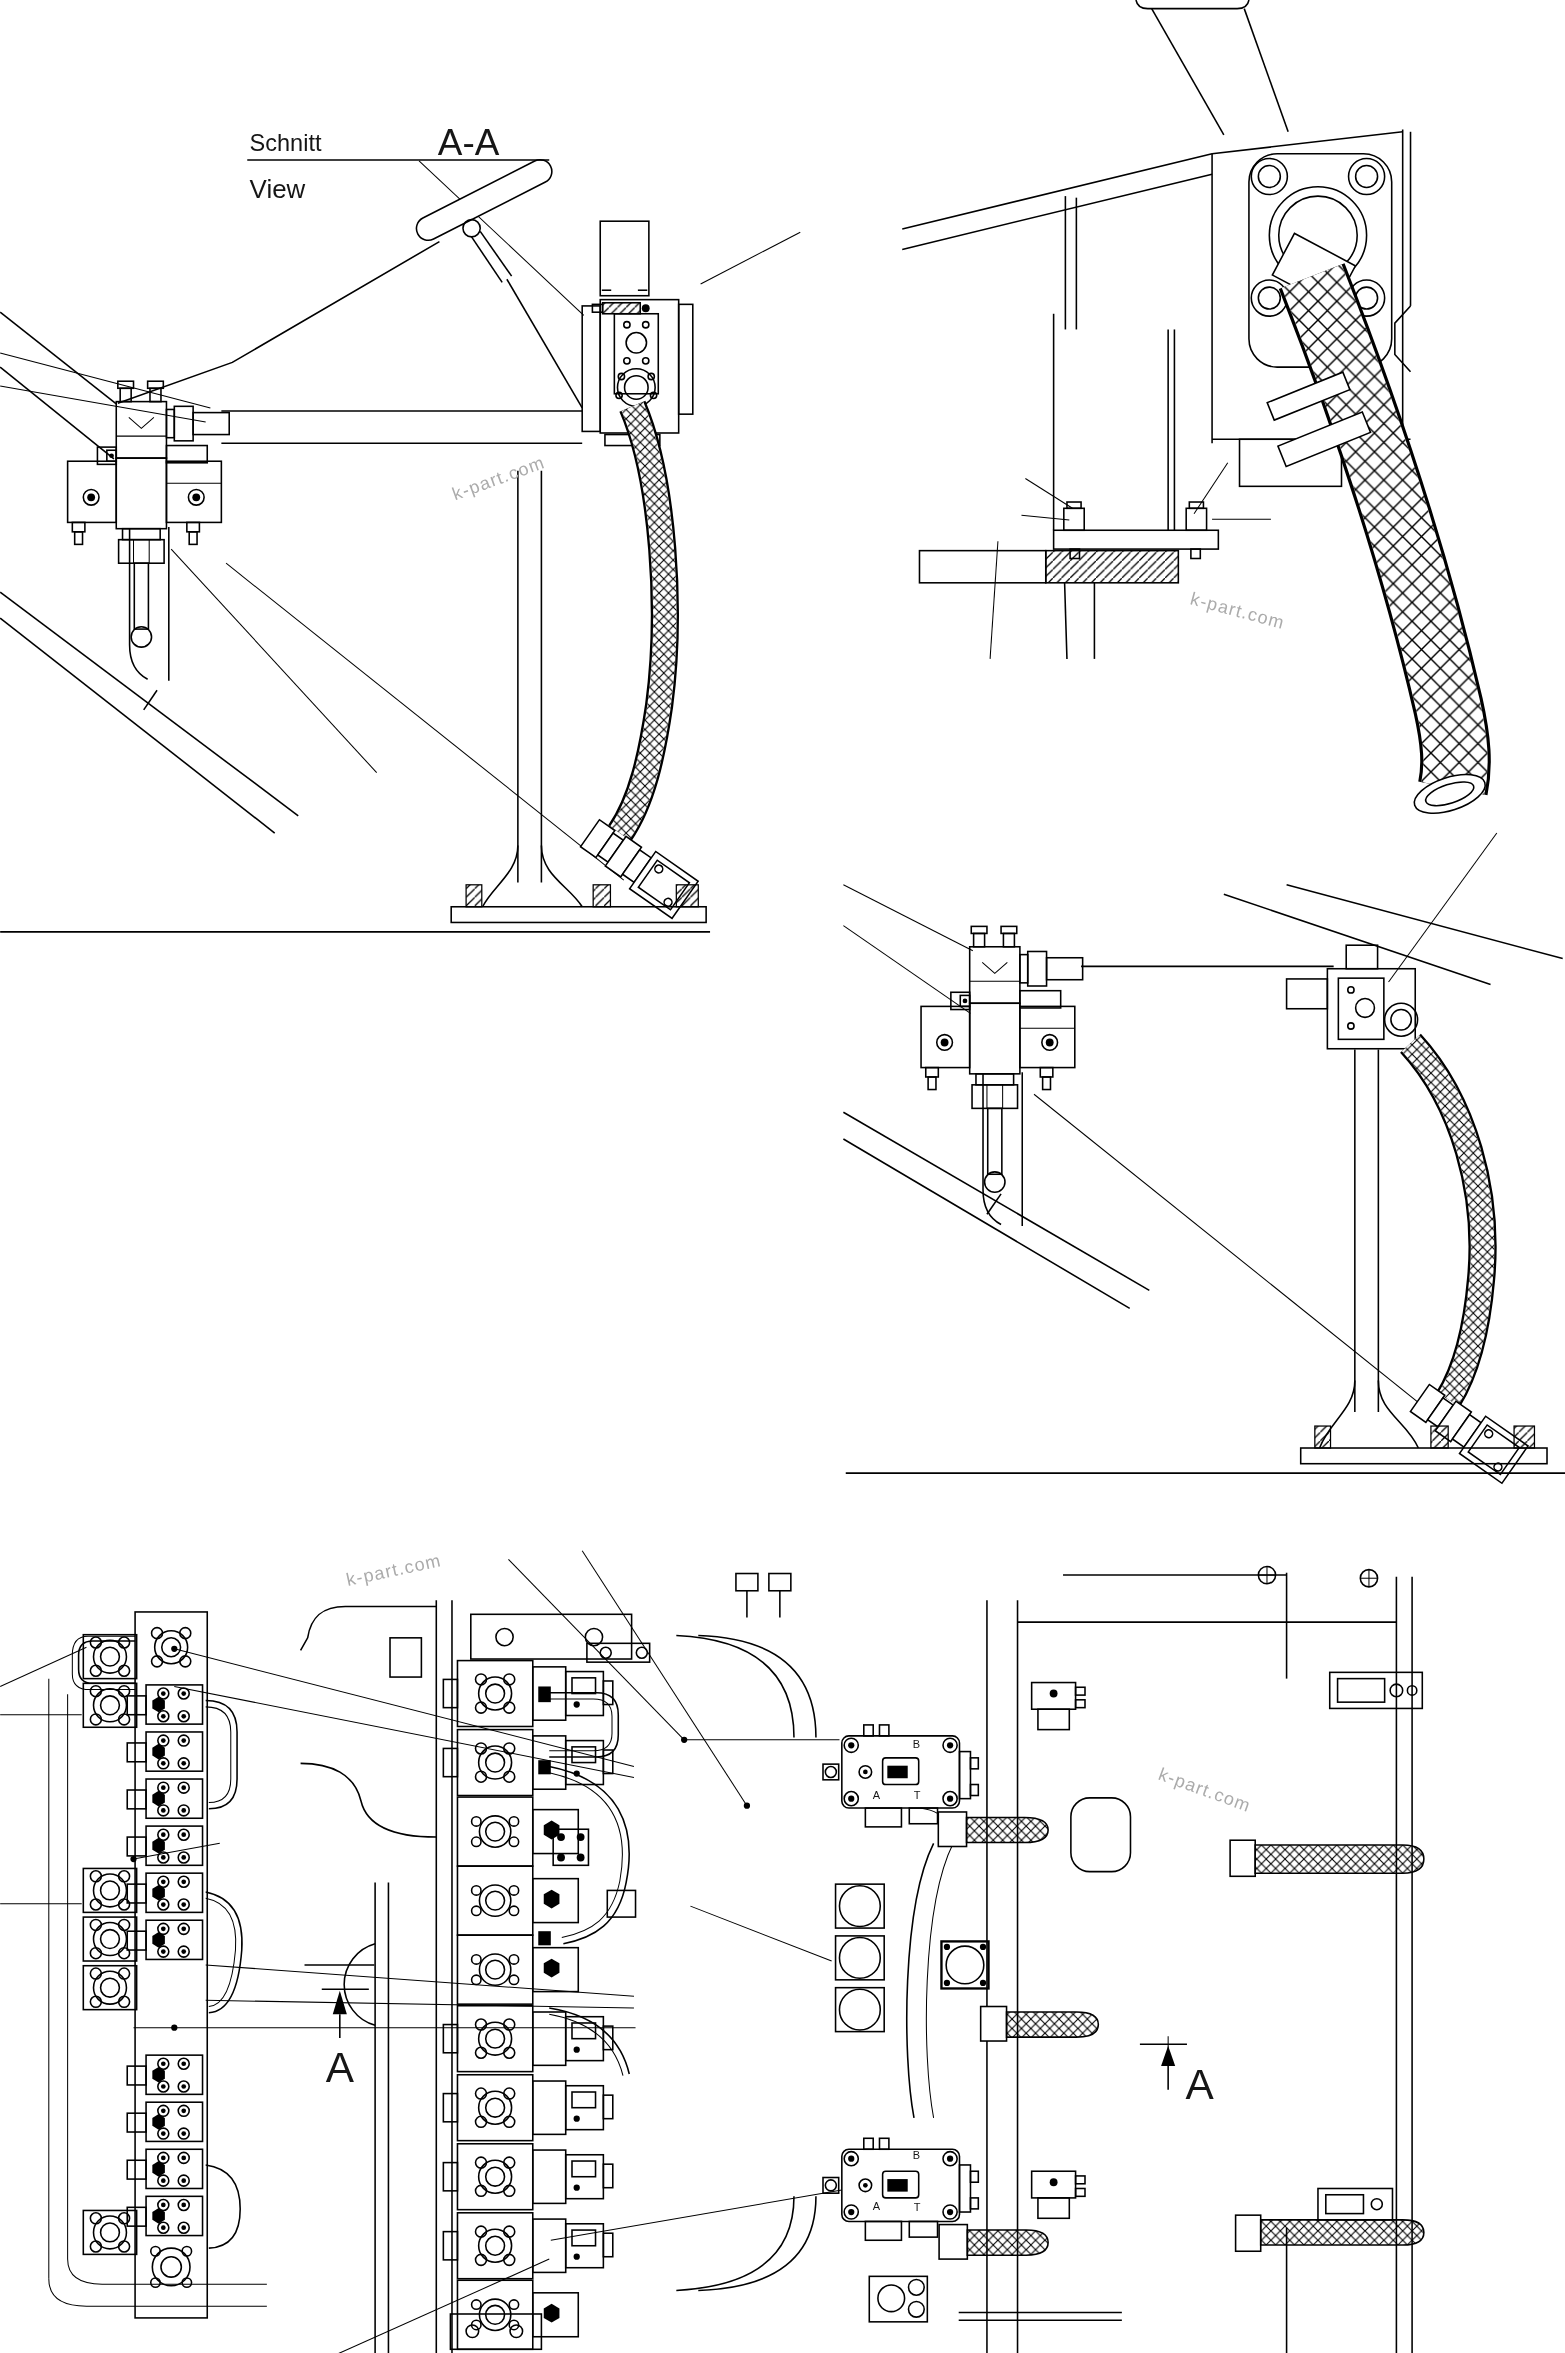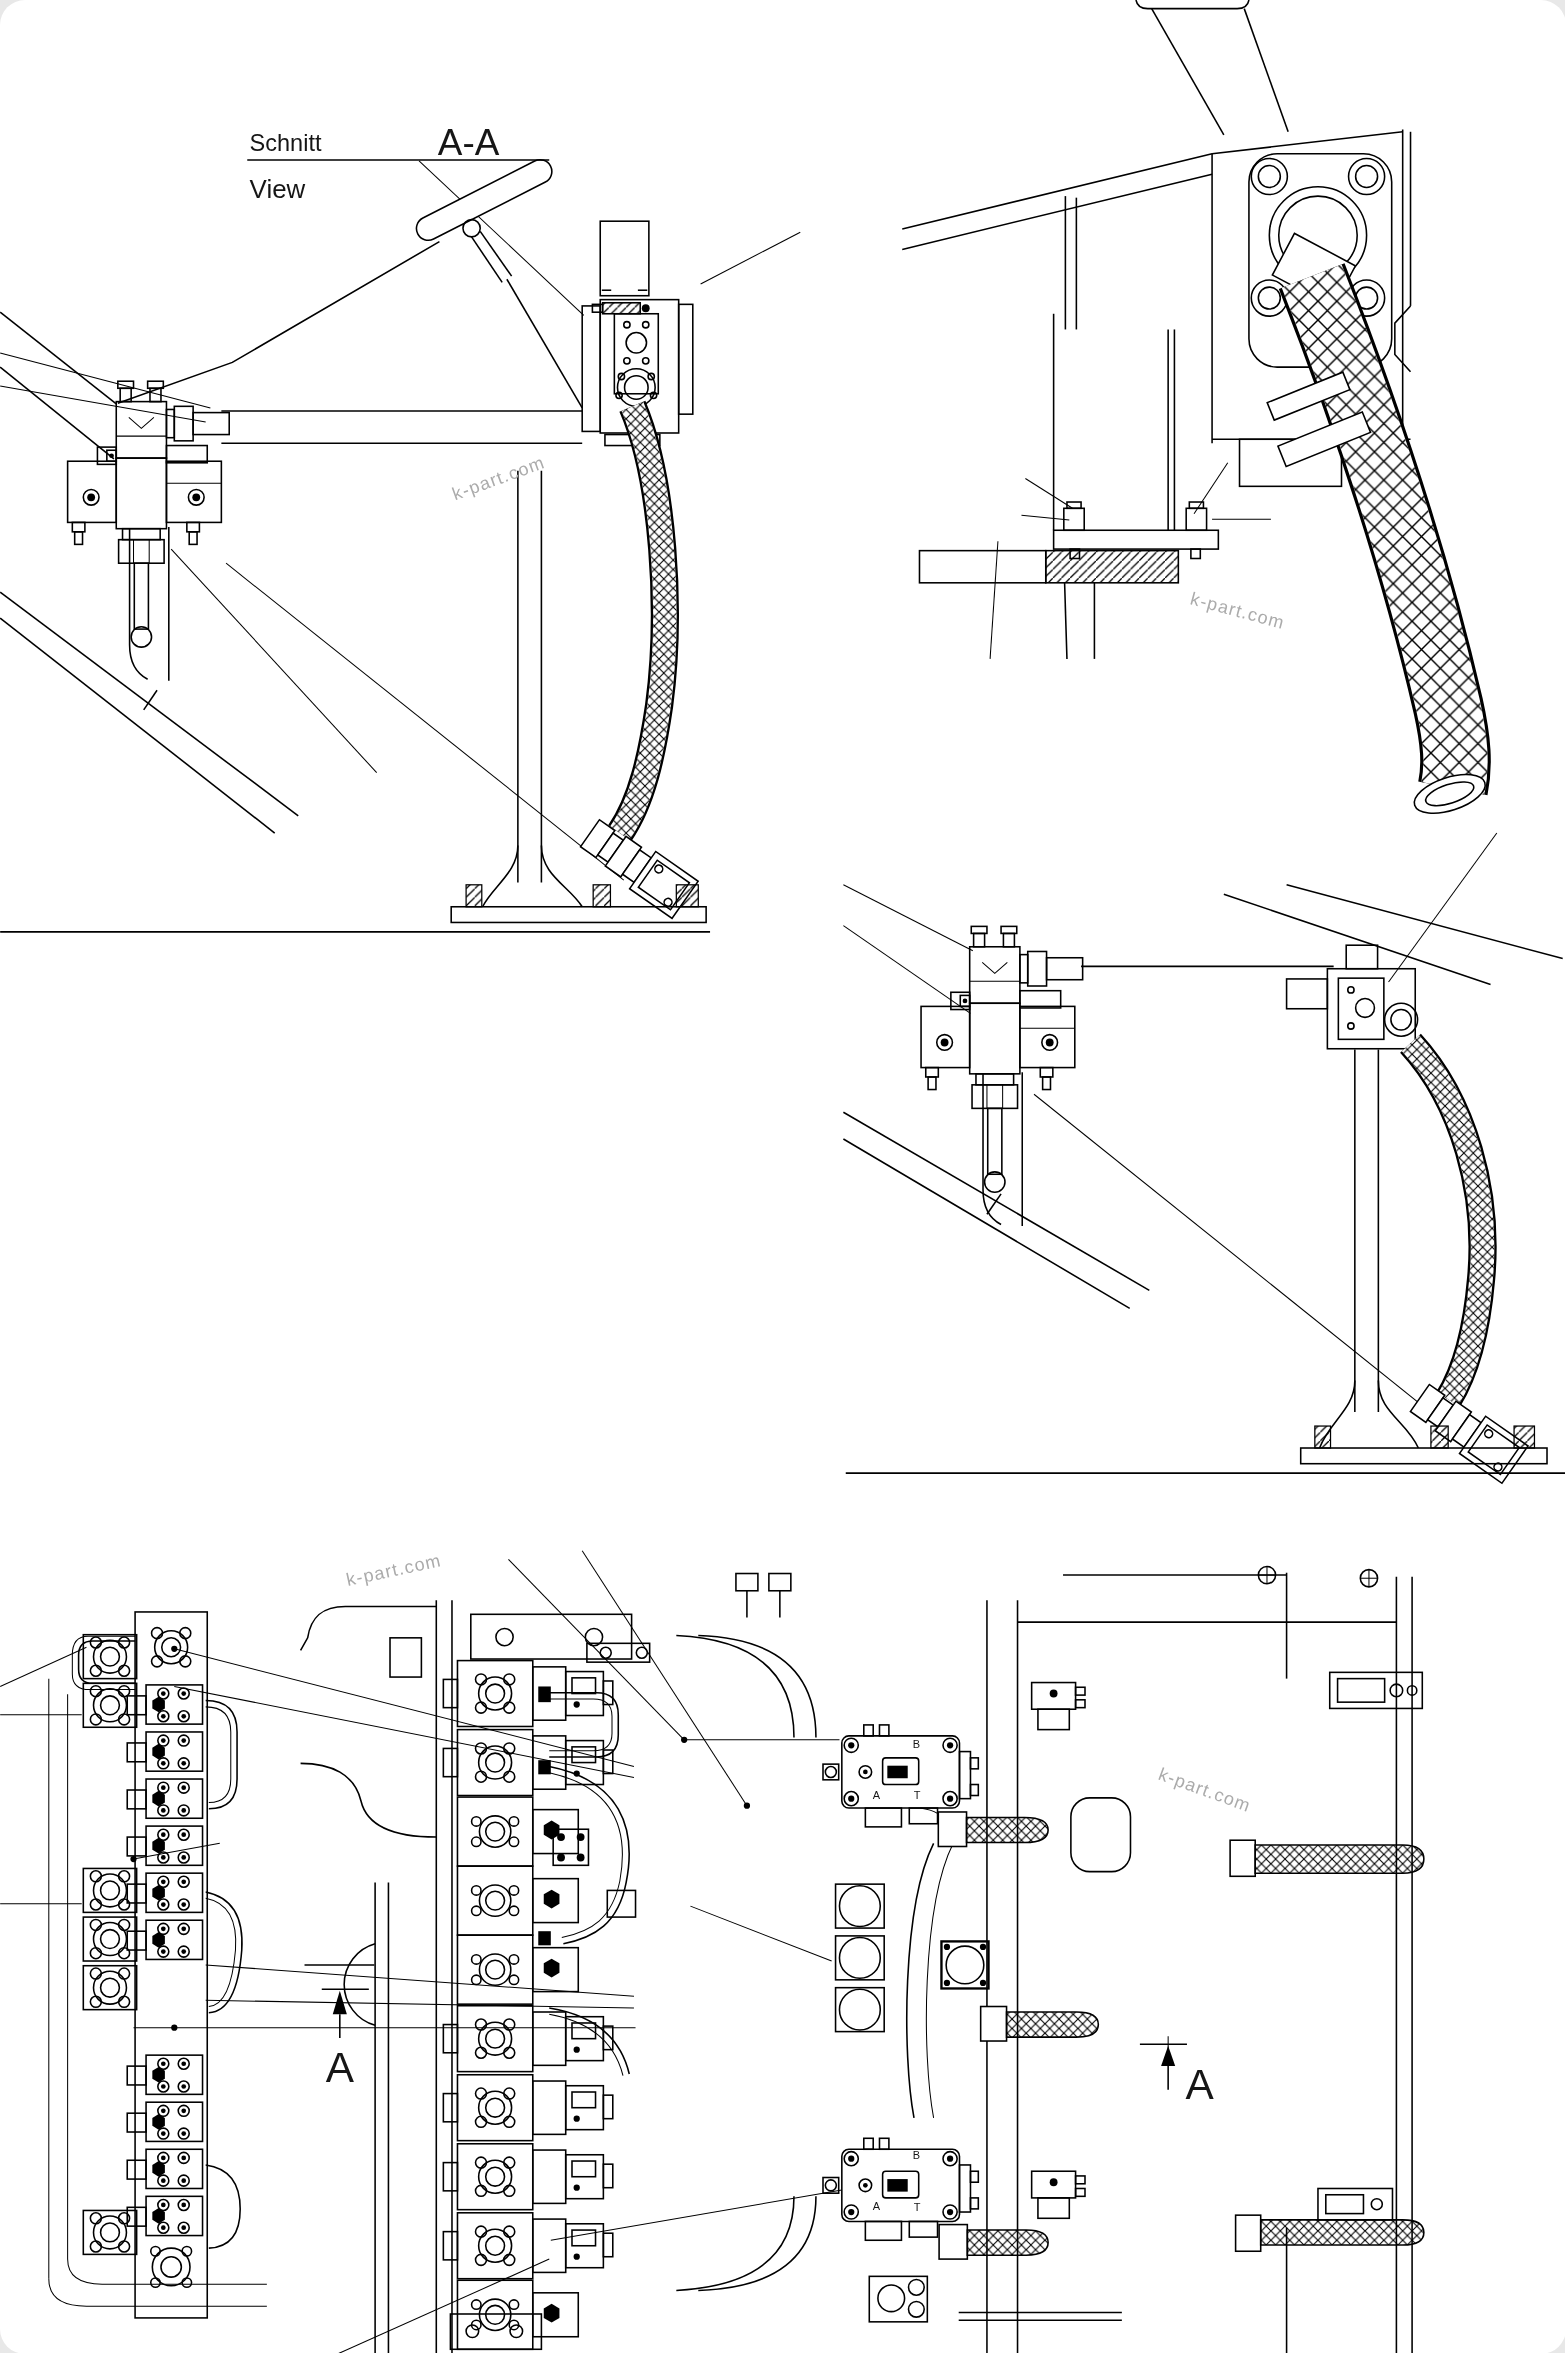--- a/index.html
+++ b/index.html
@@ -1,17 +1,17 @@
 <!DOCTYPE html>
 <html style="--line: #000000; --bg: #ffffff; --wm: #ababab;font-size:12.5px"><head>
 <meta charset="utf-8">
 <style>
   :root{ --line:#000000; --bg:#ffffff; --wm:#ababab; }
   html,body{margin:0;padding:0;background:#e8e8e8;}
-  .stage{position:relative;width:1566px;height:2354px;background:var(--bg);margin:0 auto;overflow:hidden;border-radius:25px;}
+  .stage{position:relative;width:1566px;height:2354px;background:var(--bg);margin:0 auto;overflow:hidden;}
   svg{position:absolute;left:0;top:0;}
   svg *{vector-effect:none;}
   .ln{stroke:var(--line);fill:none;stroke-width:2;stroke-linecap:butt;stroke-linejoin:miter;}
   .thin{stroke-width:1.3;}
   .thick{stroke-width:3;}
   .fw{fill:#ffffff;stroke:var(--line);stroke-width:2;}
   .fb{fill:var(--line);stroke:none;}
   text{fill:#161616;stroke:none;font-family:"Liberation Sans","DejaVu Sans",sans-serif;}
   .t-schnitt{font-size:30px;}
   .t-section{font-size:47px;}

